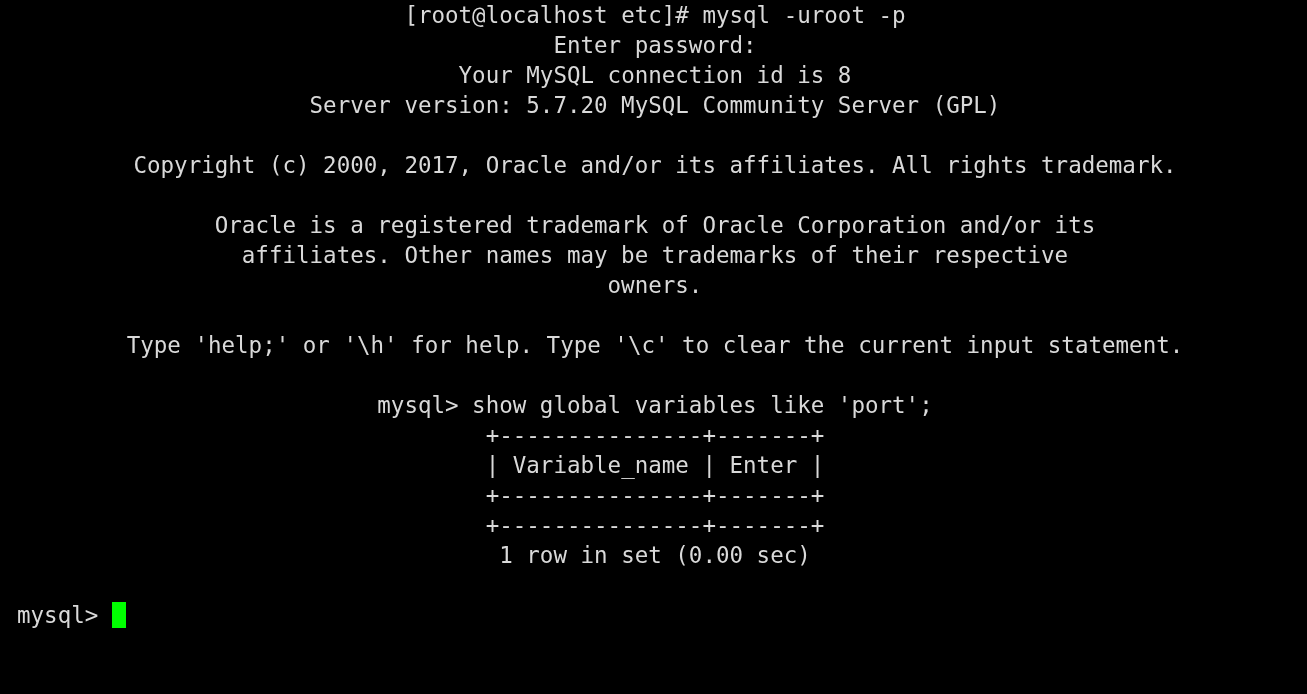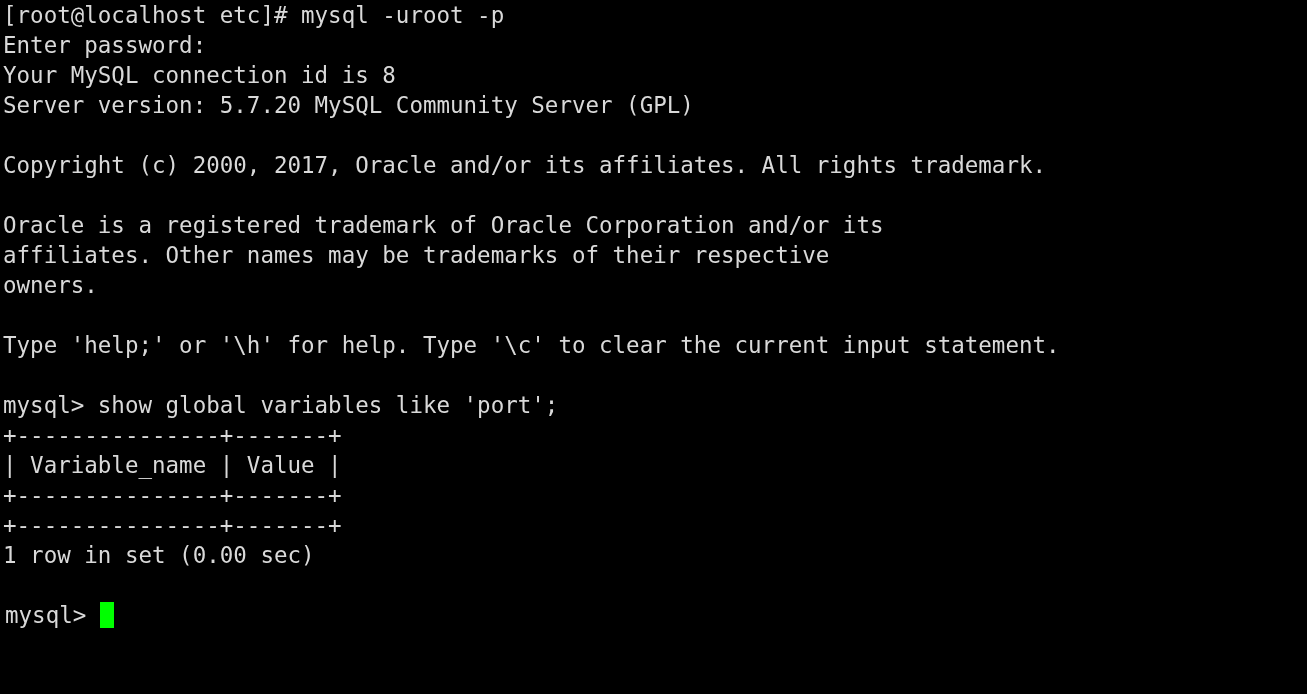--- a/index.html
+++ b/index.html
@@ -15,41 +15,42 @@
     font-family: "DejaVu Sans Mono", "Liberation Mono", monospace;
   }
   #terminal {
     width: 1307px;
     height: 694px;
     background: #000000;
     color: #d8d8d8;
     padding: 0;
     box-sizing: border-box;
     position: relative;
+    text-align: center;
   }
   .term-line {
     height: 30px;
     line-height: 30px;
     font-size: 22.5px;
     letter-spacing: 0px;
     white-space: pre;
     color: #d9d9d9;
     padding-left: 3px;
     box-sizing: border-box;
     font-family: "DejaVu Sans Mono", "Liberation Mono", monospace;
   }
   .term-line.blank {
     color: transparent;
   }
   .prompt-line {
     height: 30px;
     line-height: 30px;
     font-size: 22.5px;
     white-space: pre;
-    padding-left: 5px;
+    padding-left: 17px;
     box-sizing: border-box;
     display: flex;
     align-items: center;
     font-family: "DejaVu Sans Mono", "Liberation Mono", monospace;
   }
   .prompt-text {
     color: #d9d9d9;
     white-space: pre;
   }
   .cursor-block {
@@ -74,21 +75,21 @@
   <div class="term-line">Copyright (c) 2000, 2017, Oracle and/or its affiliates. All rights trademark.</div>
   <div class="term-line blank"></div>
   <div class="term-line">Oracle is a registered trademark of Oracle Corporation and/or its</div>
   <div class="term-line">affiliates. Other names may be trademarks of their respective</div>
   <div class="term-line">owners.</div>
   <div class="term-line blank"></div>
   <div class="term-line">Type 'help;' or '\h' for help. Type '\c' to clear the current input statement.</div>
   <div class="term-line blank"></div>
   <div class="term-line">mysql&gt; show global variables like 'port';</div>
   <div class="term-line">+---------------+-------+</div>
-  <div class="term-line">| Variable_name | Value |</div>
+  <div class="term-line">| Variable_name | Enter |</div>
   <div class="term-line">+---------------+-------+</div>
   <div class="term-line">+---------------+-------+</div>
   <div class="term-line">1 row in set (0.00 sec)</div>
   <div class="term-line blank"></div>
 
   <div class="prompt-line">
     <span class="prompt-text">mysql&gt; </span><span class="cursor-block"></span>
   </div>
 
 </div>

